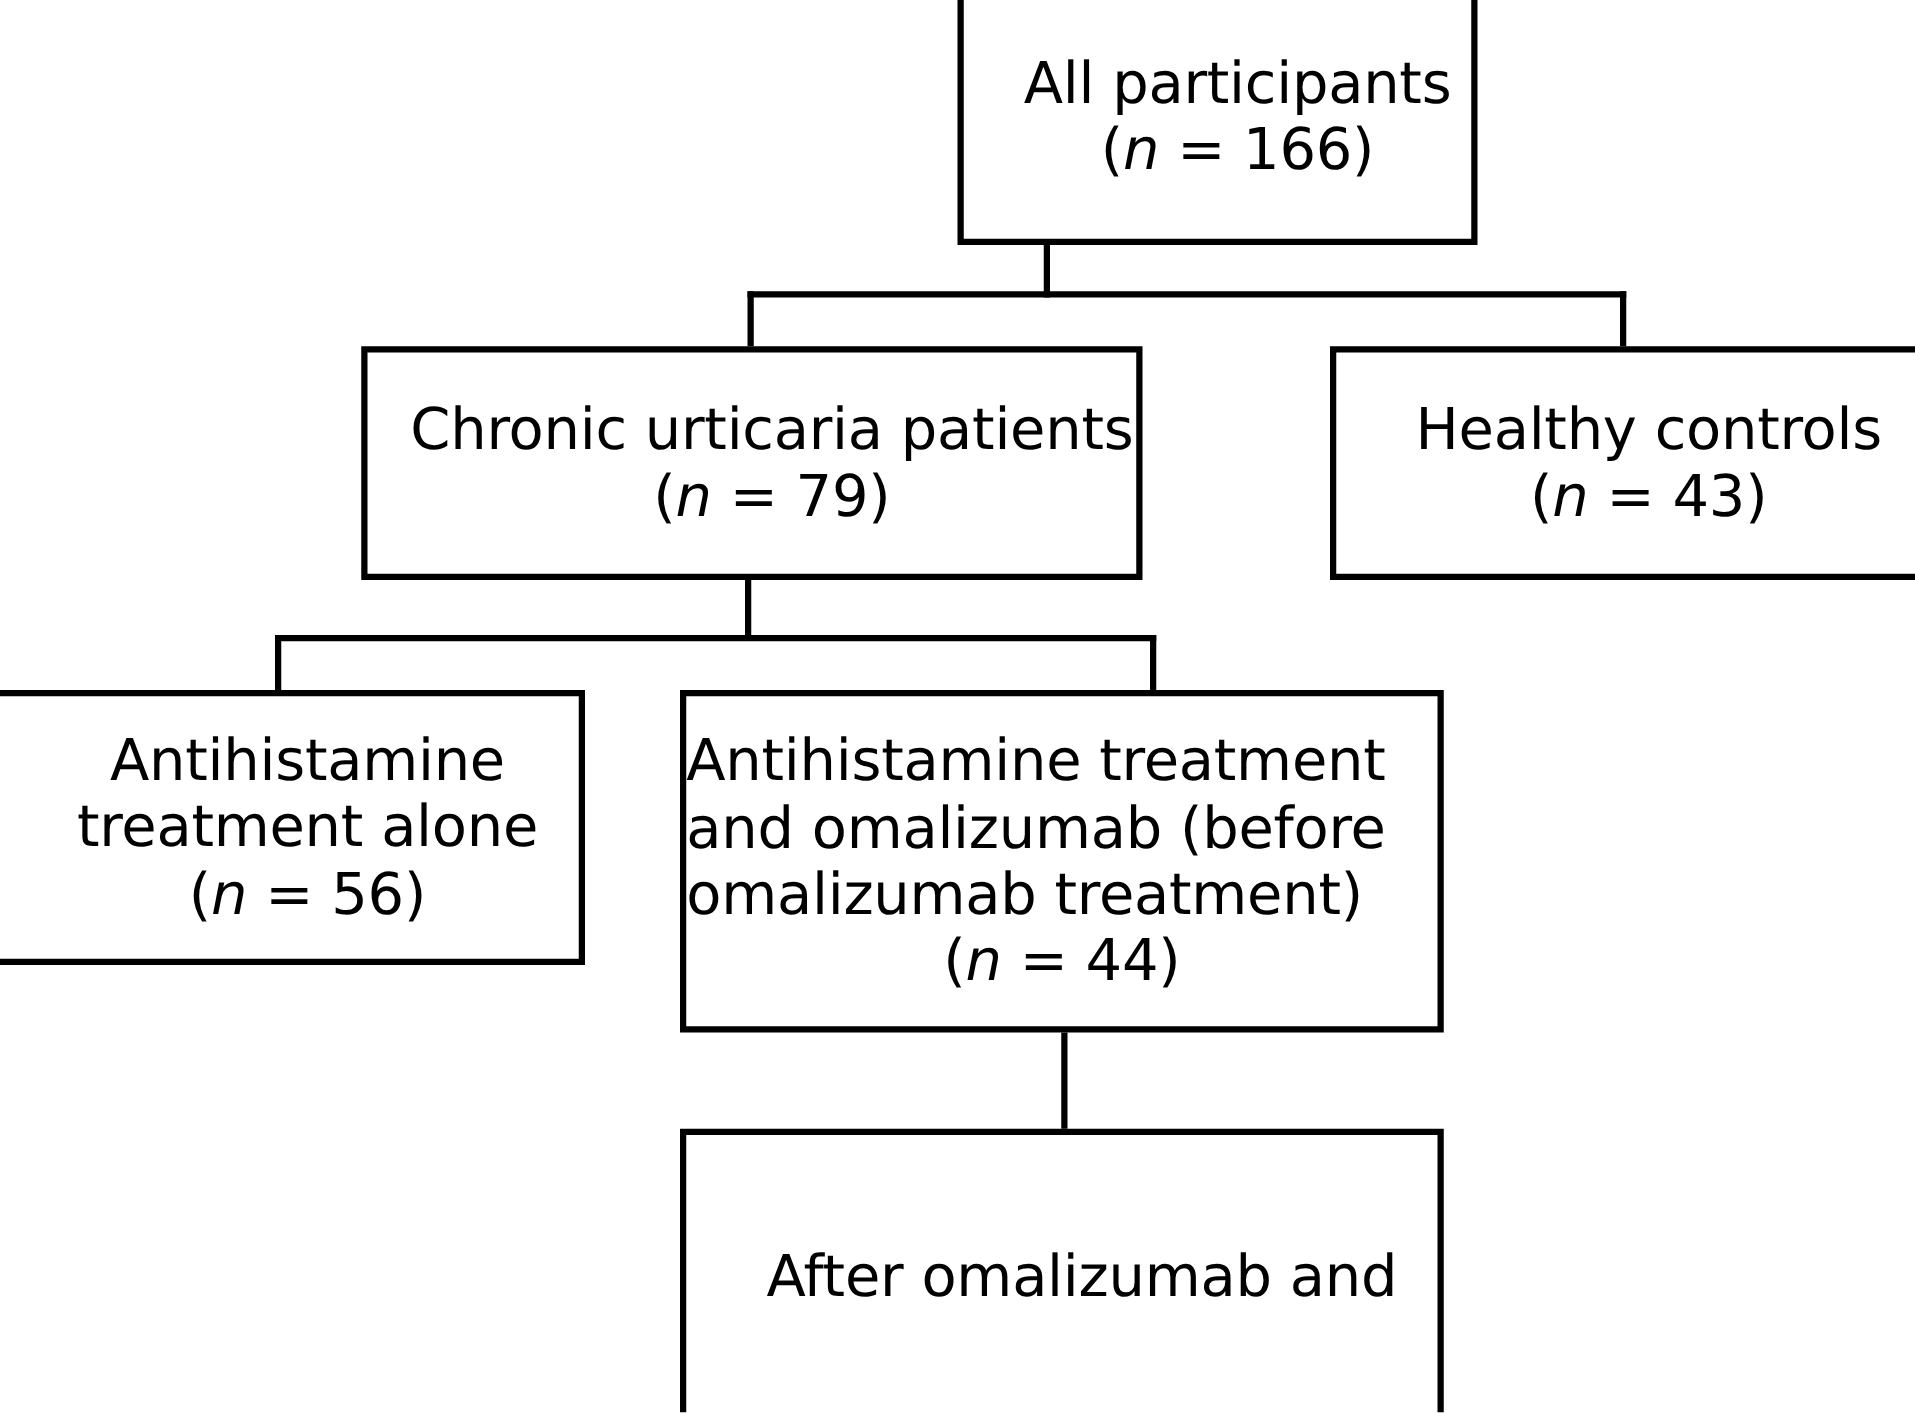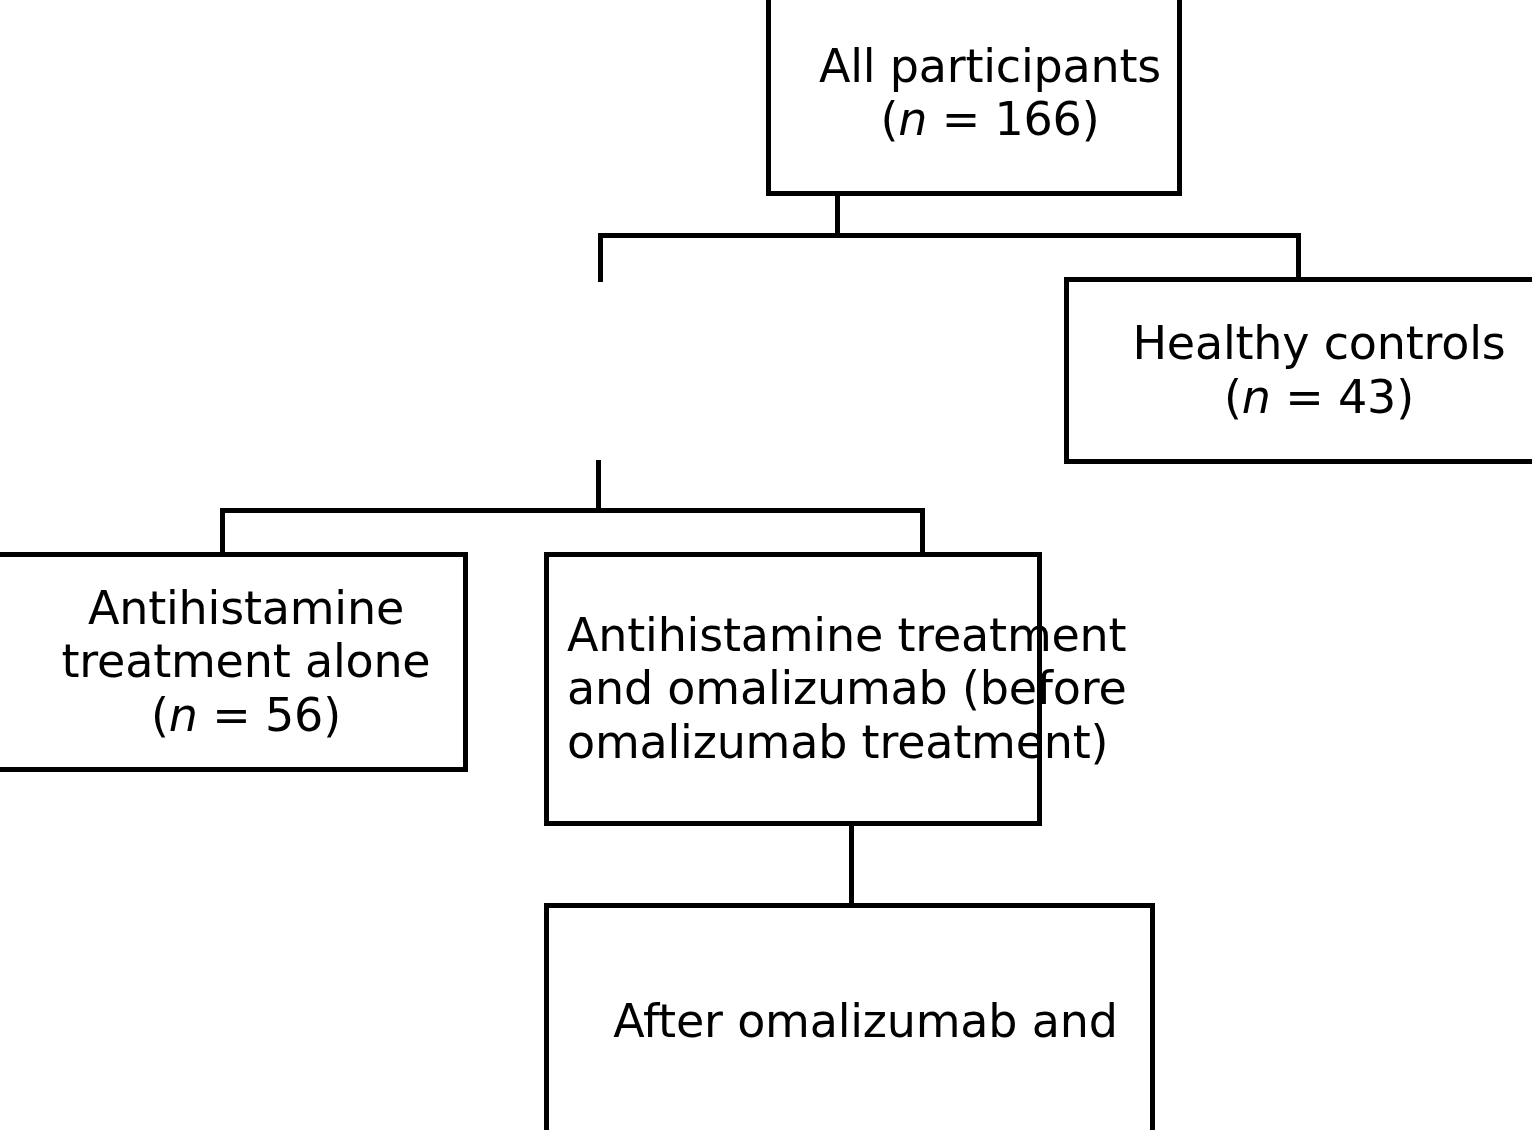--- a/index.html
+++ b/index.html
@@ -61,21 +61,21 @@
   #node-chronic-urticaria {
     left: 289px;  top: 277px;  width: 625px;  height: 187px;
   }
   #node-healthy-controls {
     left: 1064px; top: 277px;  width: 478px;  height: 187px;
   }
   #node-antihistamine-alone {
     left: -8px;   top: 552px;  width: 476px;  height: 220px;
   }
   #node-antihistamine-omalizumab {
-    left: 544px;  top: 552px;  width: 498px;  height: 274px;
+    left: 544px;  top: 552px;  width: 611px;  height: 274px; align-items: flex-end;
   }
   #node-after-omalizumab {
     left: 544px;  top: 903px;  width: 611px;  height: 237px;
   }
 
   
   #conn-root-stem      { left: 835px;  top: 191px; height: 47px; }
   #conn-level2-bar     { left: 598px;  top: 233px; width: 703px; }
   #conn-level2-left    { left: 598px;  top: 233px; height: 49px; }
   #conn-level2-right   { left: 1296px; top: 233px; height: 49px; }
@@ -100,35 +100,40 @@
   <div class="vline" id="conn-level3-left"></div>
   <div class="vline" id="conn-level3-right"></div>
 
   <div class="vline" id="conn-before-after"></div>
 
   <div class="node center-text" id="node-all-participants">
     <span class="ln">All participants</span>
     <span class="ln"><span>(</span><span class="ital">n</span><span> = 166)</span></span>
   </div>
 
+  <div class="node center-text" id="node-chronic-urticaria">
+    <span class="ln">Chronic urticaria patients</span>
+    <span class="ln"><span>(</span><span class="ital">n</span><span> = 79)</span></span>
+  </div>
 
   <div class="node center-text" id="node-healthy-controls">
     <span class="ln">Healthy controls</span>
     <span class="ln"><span>(</span><span class="ital">n</span><span> = 43)</span></span>
   </div>
 
   <div class="node center-text" id="node-antihistamine-alone">
     <span class="ln">Antihistamine</span>
     <span class="ln">treatment alone</span>
     <span class="ln"><span>(</span><span class="ital">n</span><span> = 56)</span></span>
   </div>
 
   <div class="node left-text" id="node-antihistamine-omalizumab">
     <span class="ln">Antihistamine treatment</span>
     <span class="ln">and omalizumab (before</span>
     <span class="ln">omalizumab treatment)</span>
+    <span class="ln ctr"><span>(</span><span class="ital">n</span><span> = 44)</span></span>
   </div>
 
   <div class="node center-text" id="node-after-omalizumab">
     <span class="ln">After omalizumab and</span>
   </div>
 
 </div>
 
 </body></html>

